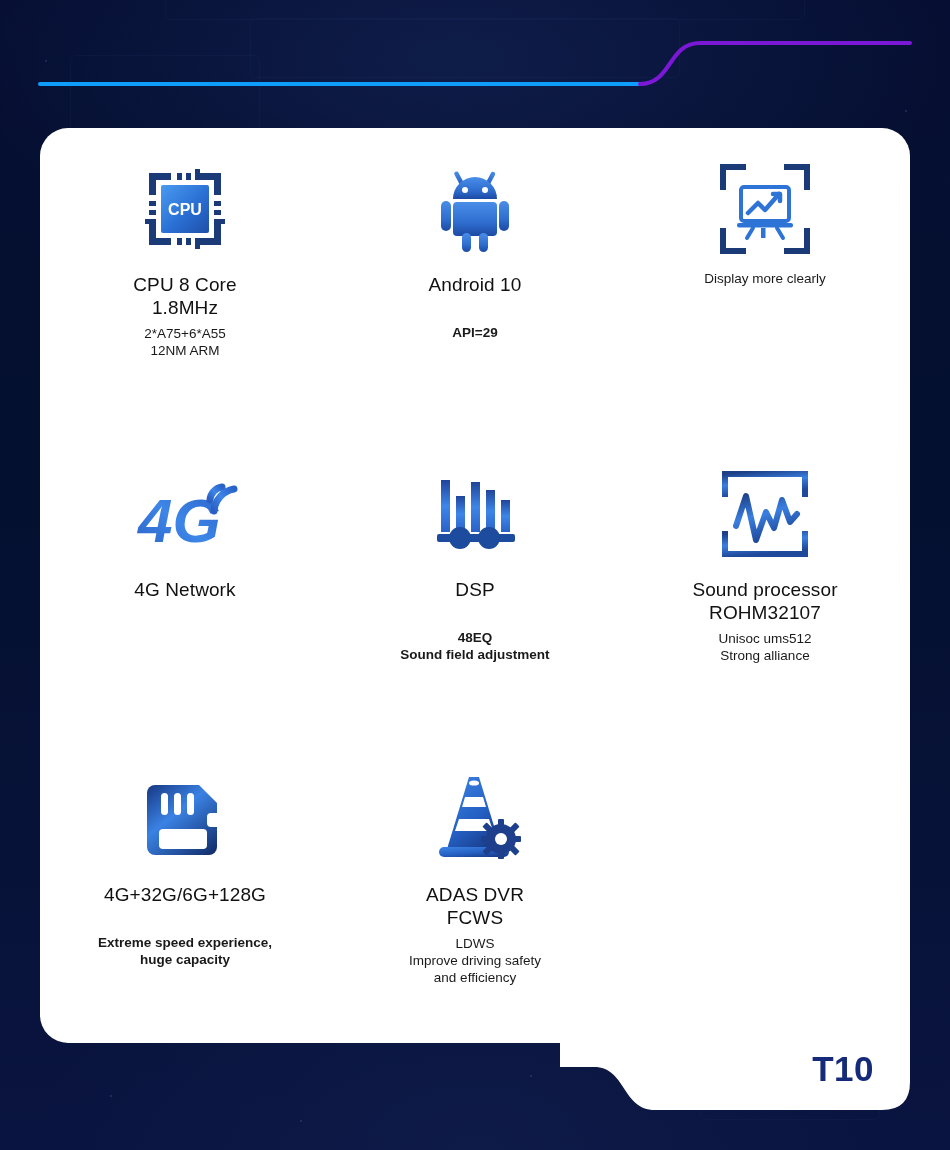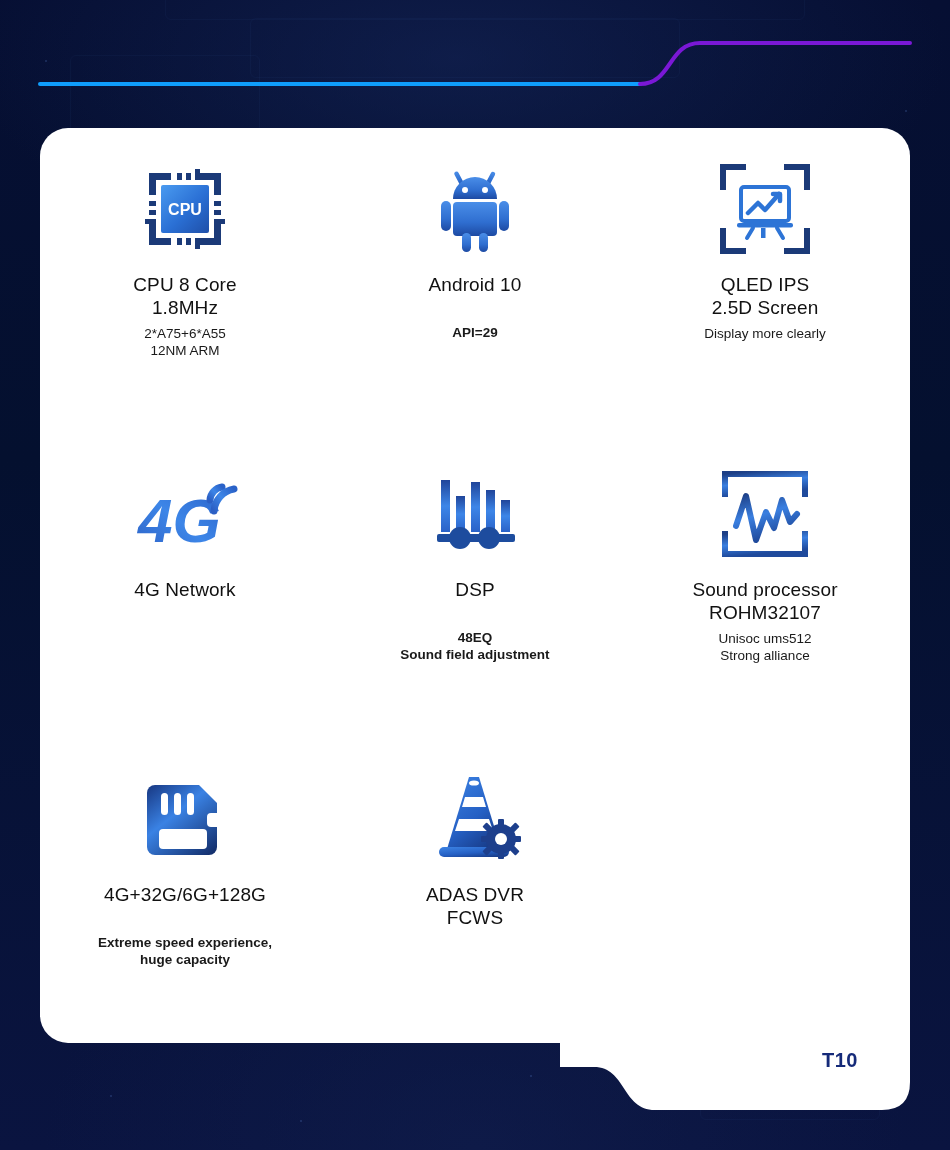--- a/index.html
+++ b/index.html
@@ -53,23 +53,23 @@
   
   #bottom-tab {
     position: absolute;
     left: 560px;
     top: 1035px;
     width: 350px;
     height: 85px;
   }
   #bottom-tab .tab-label {
     position: absolute;
-    right: 52px;
+    right: 36px;
     top: 14px;
-    font-size: 20px;
+    font-size: 35px;
     font-weight: bold;
     color: #152a79;
     letter-spacing: 0.5px;
   }
 
   
   #grid {
     position: absolute;
     left: 40px;
     top: 128px;
@@ -223,21 +223,20 @@
           </g>
           <rect x="24" y="26" width="48" height="34" rx="3" fill="none" stroke="#2d74d6" stroke-width="4"></rect>
           <path d="M31,52 L41,42 L48,49 L62,33" fill="none" stroke="#2d74d6" stroke-width="4.5" stroke-linecap="round" stroke-linejoin="round"></path>
           <path d="M56,33 L63,33 L63,40" fill="none" stroke="#2d74d6" stroke-width="4.5" stroke-linecap="round" stroke-linejoin="round"></path>
           <rect x="20" y="62" width="56" height="4.5" rx="2" fill="#2d74d6"></rect>
           <path d="M36,67 L30,77" stroke="#2d74d6" stroke-width="4" stroke-linecap="round"></path>
           <path d="M60,67 L66,77" stroke="#2d74d6" stroke-width="4" stroke-linecap="round"></path>
           <rect x="44" y="67" width="4.5" height="10" fill="#2d74d6"></rect>
         </svg>
       </div>
-      <div class="title">QLED IPS<br>2.5D Screen</div>
       <div class="subtitle">Display more clearly</div>
     </div>
 
     <div class="cell">
       <div class="icon-wrap">
         <svg width="110" height="96" viewBox="0 0 110 96">
           <defs>
             <linearGradient id="g4g" x1="0" y1="1" x2="1" y2="0">
               <stop offset="0%" stop-color="#2b5fc4"></stop>
               <stop offset="50%" stop-color="#3d86e8"></stop>
@@ -353,16 +352,17 @@
               <rect x="60" y="52" width="6" height="10" rx="1" transform="rotate(-45 63 57)"></rect>
               <rect x="86" y="74" width="6" height="10" rx="1" transform="rotate(-45 89 79)"></rect>
               <rect x="60" y="74" width="6" height="10" rx="1" transform="rotate(45 63 79)"></rect>
               <rect x="86" y="52" width="6" height="10" rx="1" transform="rotate(45 89 57)"></rect>
             </g>
           </g>
           <circle cx="76" cy="68" r="6" fill="#ffffff"></circle>
         </svg>
       </div>
       <div class="title">ADAS DVR<br>FCWS</div>
+      <div class="subtitle">LDWS<br>Improve driving safety<br>and efficiency</div>
     </div>
 
   </div>
 </div>
 
 </body></html>

